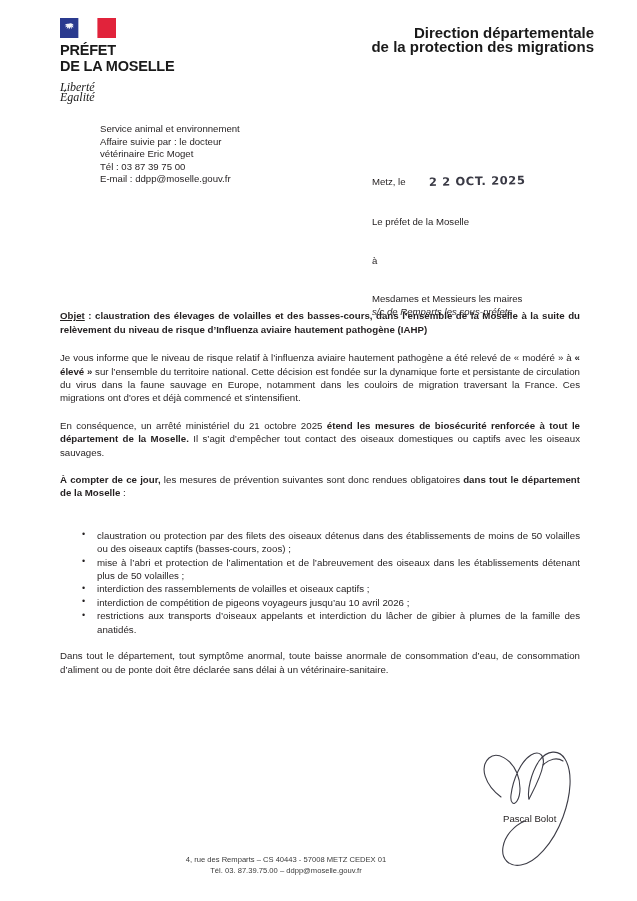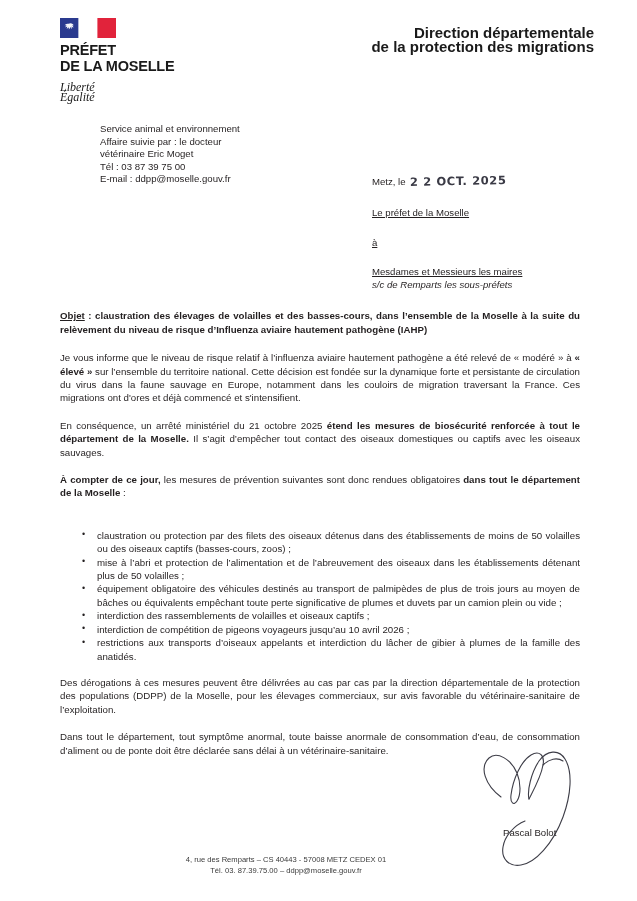--- a/index.html
+++ b/index.html
@@ -89,34 +89,34 @@
     position: absolute;
     left: 372px;
     top: 175px;
     font-size: 9.6px;
     line-height: 12.6px;
     color: #231f20;
   }
   .metz-line {
     display: flex;
     align-items: baseline;
-    gap: 4px;
+    gap: 23px;
     height: 15px;
   }
   .stamp-date {
     font-family: "DejaVu Sans", sans-serif;
     font-weight: bold;
     font-size: 11.5px;
     letter-spacing: 0.6px;
     color: #2c2c38;
     opacity: 0.93;
     transform: rotate(-1.1deg);
     display: inline-block;
   }
-  .rcpt-line { margin-top: 17px; text-decoration: underline; }
+  .rcpt-line { margin-top: 26px; }
   .rcpt-italic { font-style: italic; }
 
   
   .body-text {
     position: absolute;
     left: 60px;
     top: 296px;
     width: 520px;
     font-size: 9.7px;
     line-height: 13.4px;
@@ -170,21 +170,20 @@
     left: 0;
     top: 0;
   }
   .sig-name {
     position: absolute;
     left: 48px;
     top: 68px;
     font-size: 9.6px;
     color: #231f20;
     white-space: nowrap;
-    margin-top: 14px;
   }
 
   
   .footer {
     position: absolute;
     left: 0;
     top: 855px;
     width: 572px;
     text-align: center;
     font-size: 7.6px;
@@ -257,27 +256,25 @@
 
     <p class="para"><span>Je vous informe que le niveau de risque relatif à l’influenza aviaire hautement pathogène a été relevé de « modéré » à </span><b>« élevé »</b><span> sur l’ensemble du territoire national. Cette décision est fondée sur la dynamique forte et persistante de circulation du virus dans la faune sauvage en Europe, notamment dans les couloirs de migration traversant la France. Ces migrations ont d'ores et déjà commencé et s'intensifient.</span></p>
 
     <p class="para"><span>En conséquence, un arrêté ministériel du 21 octobre 2025 </span><b>étend les mesures de biosécurité renforcée à tout le département de la Moselle.</b><span> Il s’agit d’empêcher tout contact des oiseaux domestiques ou captifs avec les oiseaux sauvages.</span></p>
 
     <p class="para tight"><b>À compter de ce jour,</b><span> les mesures de prévention suivantes sont donc rendues obligatoires </span><b>dans tout le département de la Moselle</b><span> :</span></p>
 
     <ul class="measures">
       <li>claustration ou protection par des filets des oiseaux détenus dans des établissements de moins de 50 volailles ou des oiseaux captifs (basses-cours, zoos) ;</li>
       <li>mise à l’abri et protection de l’alimentation et de l’abreuvement des oiseaux dans les établissements détenant plus de 50 volailles ;</li>
-      <li>équipement obligatoire des véhicules destinés au transport de palmipèdes de plus de trois jours au moyen de bâches ou équivalents empêchant toute perte significative de plumes et duvets par un camion plein ou vide ;</li>
       <li>interdiction des rassemblements de volailles et oiseaux captifs ;</li>
       <li>interdiction de compétition de pigeons voyageurs jusqu’au 10 avril 2026 ;</li>
       <li>restrictions aux transports d’oiseaux appelants et interdiction du lâcher de gibier à plumes de la famille des anatidés.</li>
     </ul>
 
-    <p class="para">Des dérogations à ces mesures peuvent être délivrées au cas par cas par la direction départementale de la protection des populations (DDPP) de la Moselle, pour les élevages commerciaux, sur avis favorable du vétérinaire-sanitaire de l’exploitation.</p>
 
     <p class="para">Dans tout le département, tout symptôme anormal, toute baisse anormale de consommation d’eau, de consommation d’aliment ou de ponte doit être déclarée sans délai à un vétérinaire-sanitaire.</p>
   </div>
 
   <div class="signature-area">
     <svg class="sig-svg" width="175" height="125" viewBox="0 0 175 125">
       <g fill="none" stroke="#3d3d47" stroke-width="1.1" stroke-linecap="round">
         <path d="M46 52 C30 40 24 22 34 13 C42 6 56 14 62 28 C66 38 66 50 62 56 C59 61 55 58 56 50 C58 34 66 16 76 10 C84 5 90 10 88 20 C86 32 78 46 74 54"></path>
         <path d="M74 54 C72 46 76 28 84 16 C92 5 104 4 110 14 C118 27 116 50 108 72 C98 99 80 118 66 120 C54 122 46 114 48 102 C50 90 60 80 70 76"></path>
         <path d="M88 20 C94 14 102 12 108 16"></path>

